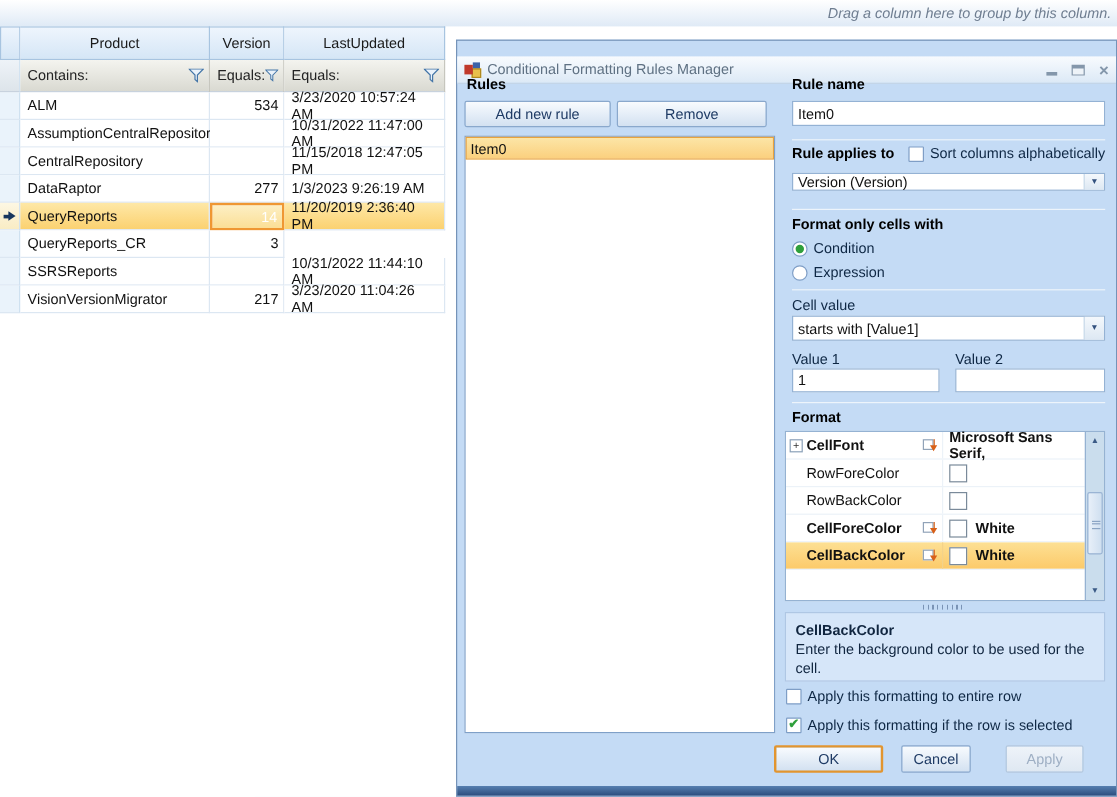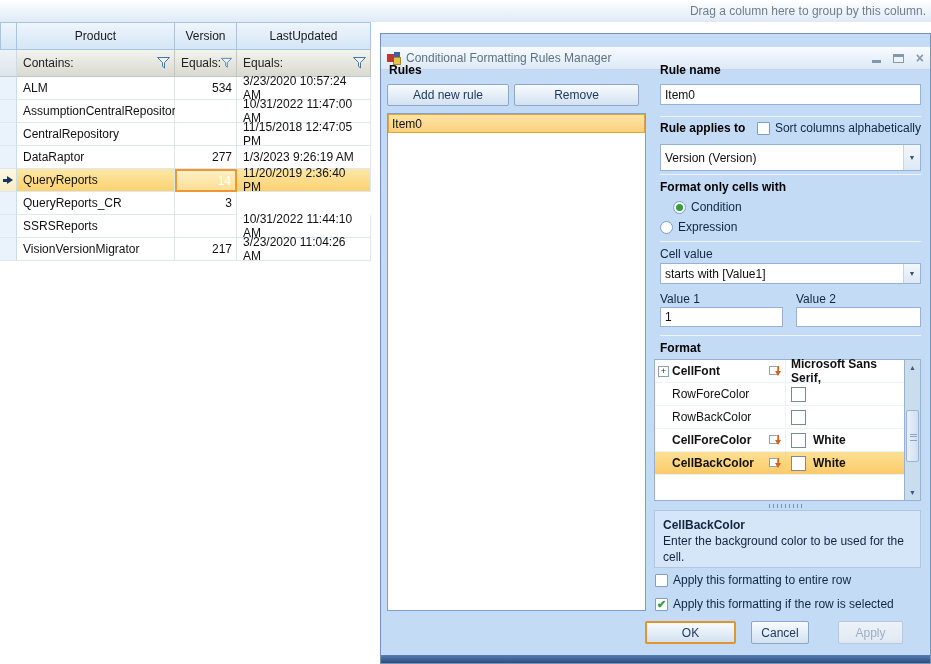--- a/index.html
+++ b/index.html
@@ -4,21 +4,21 @@
 <style>
   * { margin:0; padding:0; box-sizing:border-box; }
   html,body { width:931px; height:664px; overflow:hidden; background:#fff;
     font-family:"Liberation Sans", sans-serif; font-size:12px; color:#111; }
   .abs { position:absolute; }
 
   
   .group-panel { left:0; top:0; width:931px; height:22px;
     background:linear-gradient(#ffffff,#dfeaf6);
     display:flex; align-items:center; justify-content:flex-end;
-    padding-right:5px; color:#6e7d90; }
+    padding-right:5px; color:#6e7d90;font-style:italic; }
 
   
   .grid { left:0; top:22px; width:371px; }
   .grid-row { display:flex; width:371px; }
   .c-ind { width:17px; } .c-prod { width:158px; } .c-ver { width:62px; } .c-last { width:134px; }
 
   .hdr-cell { height:28px; background:linear-gradient(#eef5fd,#d5e6f6);
     border:1px solid #a7c4e0; border-left:none; display:flex; align-items:center;
     justify-content:center; color:#1a1a1a; }
   .hdr-ind { border-left:1px solid #a7c4e0; }
@@ -249,29 +249,29 @@
 
   <div class="abs sep" style="left:279px; top:82px; width:261px;"></div>
 
   <div class="abs" style="left:279px; top:87px; width:261px; display:flex; justify-content:space-between; align-items:center;">
     <span class="sec-label">Rule applies to</span>
     <span class="cb-row">
       <span class="checkbox"></span>
       <span>Sort columns alphabetically</span>
     </span>
   </div>
-  <div class="abs dropdown" style="left:279px; top:110px; width:261px; height:27px;align-items:center;">
+  <div class="abs dropdown" style="left:279px; top:110px; width:261px; height:15px;align-items:center;">
     <span class="dd-text">Version (Version)</span>
     <span class="dd-btn">▼</span>
   </div>
 
   <div class="abs sep" style="left:279px; top:140px; width:261px;"></div>
 
   <div class="abs sec-label" style="left:279px; top:146px;">Format only cells with</div>
-  <div class="abs cb-row" style="left:292px; top:166px;">
+  <div class="abs cb-row" style="left:279px; top:166px;">
     <span class="radio">
         <span class="dot"></span>
       </span>
     <span>Condition</span>
   </div>
   <div class="abs cb-row" style="left:279px; top:186px;">
     <span class="radio"></span>
     <span>Expression</span>
   </div>
 

